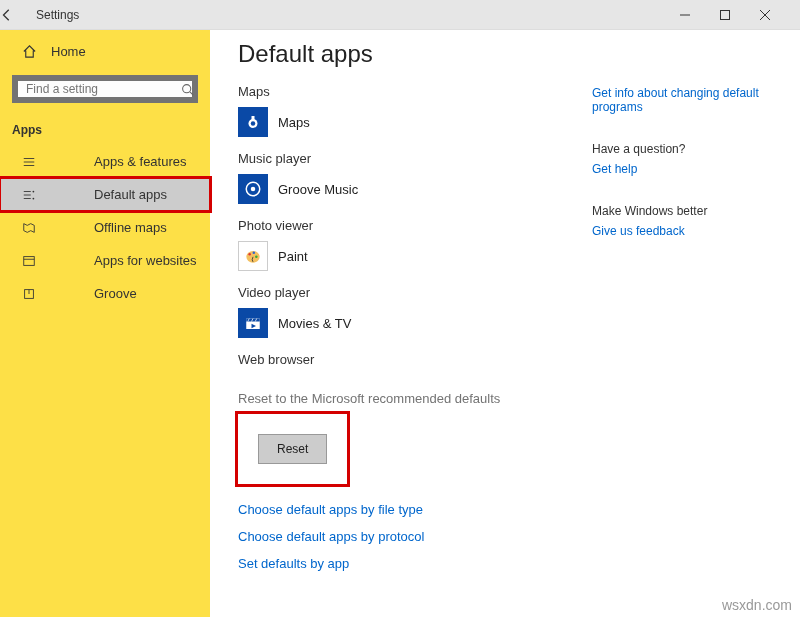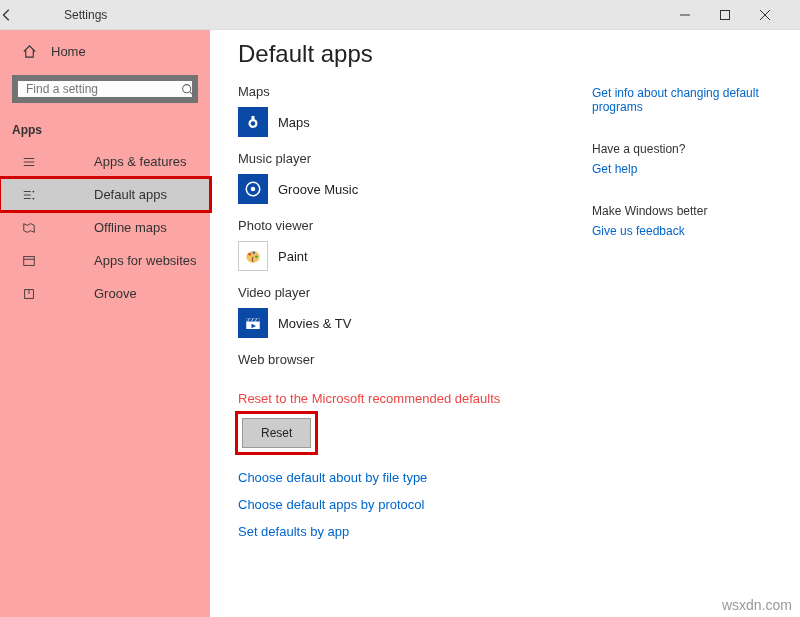--- a/index.html
+++ b/index.html
@@ -1,25 +1,25 @@
 <!DOCTYPE html>
 <html><head>
 <meta charset="utf-8">
 <style>
 * { margin: 0; padding: 0; box-sizing: border-box; font-family: "Segoe UI", Arial, sans-serif; }
 body { background: #fff; width: 800px; height: 617px; overflow: hidden; position: relative; }
 
 .titlebar { height: 30px; display: flex; align-items: center; background: #e6e6e6; border-bottom: 1px solid #ddd; }
 .titlebar .back { width: 32px; text-align: center; font-size: 14px; color: #333; cursor: pointer; }
-.titlebar .title { font-size: 12px; color: #333; flex: 1; padding-left: 4px; margin-left: 28px; }
+.titlebar .title { font-size: 12px; color: #333; flex: 1; padding-left: 4px; }
 .titlebar .winbtn { width: 40px; text-align: center; font-size: 12px; color: #333; cursor: pointer; line-height: 28px; }
 
 .container { display: flex; height: calc(100% - 30px); }
 
-.sidebar { width: 210px; background: #fca5a5; padding: 6px 0; }
+.sidebar { width: 210px; background: #fde047; padding: 6px 0; }
 .home-row { display: flex; align-items: center; padding: 8px 12px 10px 22px; font-size: 13px; color: #333; cursor: pointer; }
 .home-row .icon { margin-right: 14px; font-size: 14px; }
 
 .searchbox { margin: 6px 12px; border: 6px solid #737373; background: #fdfdfd; height: 28px; display: flex; align-items: center; padding: 0 8px; }
 .searchbox input { border: none; outline: none; flex: 1; font-size: 12px; color: #666; background: transparent; }
 .searchbox .sicon { font-size: 12px; color: #666; }
 
 .section-label { font-size: 12px; font-weight: 600; color: #333; padding: 14px 24px 8px 12px; }
 
 .navitem { display: flex; align-items: center; padding: 9px 12px 9px 22px; font-size: 13px; color: #333; cursor: pointer; gap: 42px; }
@@ -33,23 +33,23 @@
 
 .page-title { font-size: 24px; font-weight: 400; color: #222; margin-bottom: 16px; }
 
 .cat-label { font-size: 13px; color: #333; margin-top: 14px; margin-bottom: 8px; }
 .app-row { display: flex; align-items: center; margin-bottom: 8px; cursor: pointer; }
 .app-icon { width: 30px; height: 30px; background: #0a49a6; display: flex; align-items: center; justify-content: center; margin-right: 10px; color: #fff; font-size: 14px; }
 .app-icon.paint { background: #fff; border: 1px solid #ccc; }
 .app-icon.chrome { background: #fff; border: 1px solid #ccc; }
 .app-name { font-size: 13px; color: #222; }
 
-.reset-title { font-size: 13px; color: #ef4444; margin-top: 24px; margin-bottom: 8px; }
+.reset-title { font-size: 13px; color: #737373; margin-top: 24px; margin-bottom: 8px; }
 .reset-btn { display: inline-block; padding: 7px 18px; background: #ccc; border: 1px solid #999; font-size: 12px; color: #222; cursor: pointer; }
-.reset-wrap { display: inline-block; outline: 3px solid #d40000; padding: 4px; }
+.reset-wrap { display: inline-block; outline: 3px solid #d40000; padding: 20px; }
 
 .linklist { margin-top: 18px; }
 .linklist a { display: block; color: #0066cc; font-size: 13px; text-decoration: none; margin-bottom: 12px; cursor: pointer; }
 
 .aside-block { margin-bottom: 28px; }
 .aside-label { color: #333; margin-bottom: 6px; }
 .aside-link { color: #0066cc; cursor: pointer; }
 
 .watermark { position: absolute; bottom: 4px; right: 8px; font-size: 14px; color: #999; }
 
@@ -219,21 +219,21 @@
       </div>
 
       <div class="cat-label">Web browser</div>
 
       <div class="reset-title">Reset to the Microsoft recommended defaults</div>
       <span class="reset-wrap">
         <span class="reset-btn">Reset</span>
       </span>
 
       <div class="linklist">
-        <a>Choose default about by file type</a>
+        <a>Choose default apps by file type</a>
         <a>Choose default apps by protocol</a>
         <a>Set defaults by app</a>
       </div>
     </div>
 
     <div class="aside">
       <div class="aside-block">
         <div class="aside-link">Get info about changing default programs</div>
       </div>
       <div class="aside-block">

